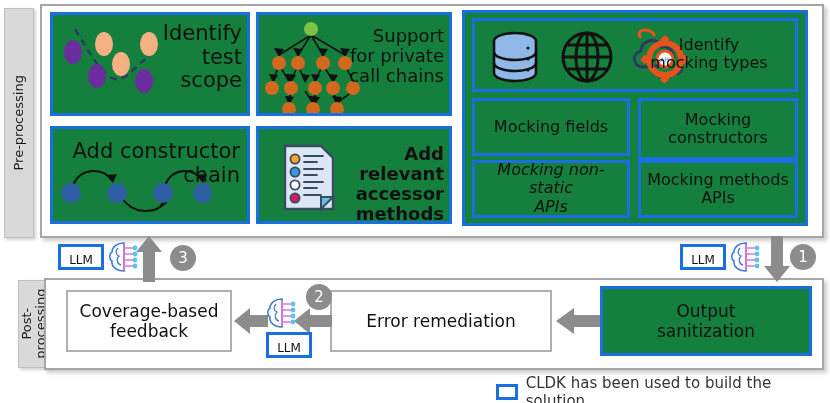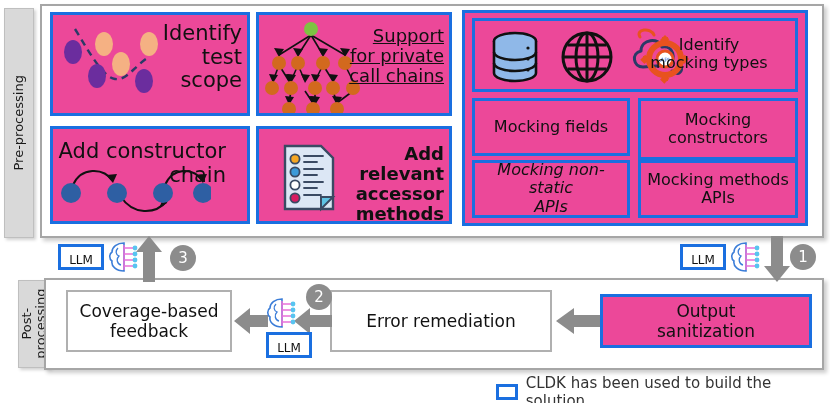--- a/index.html
+++ b/index.html
@@ -22,21 +22,21 @@
   
   .outerbox{
     position:absolute;background:#ffffff;border:2px solid #a6a6a6;
     box-shadow:3px 3px 4px rgba(0,0,0,.20);
   }
   #pre-container{left:40px;top:4px;width:780px;height:230px;}
   #post-container{left:44px;top:278px;width:776px;height:88px;}
 
   
   .bluebox{
-    position:absolute;border:3px solid #1a6fe0;background:#ec4899;
+    position:absolute;border:3px solid #1a6fe0;background:#15803d;
     box-sizing:border-box;
   }
   .graybox{
     position:absolute;border:2px solid #b0b0b0;background:#ffffff;
     box-sizing:border-box;
   }
   .boxlabel{
     position:absolute;font-size:18px;color:#111;line-height:1.12;
     text-align:right;
   }
@@ -48,33 +48,33 @@
   #cell-accessor{left:256px;top:126px;width:196px;height:98px;}
   #mock-container{left:462px;top:10px;width:346px;height:216px;}
 
   #cell-mocktypes{left:472px;top:18px;width:326px;height:74px;}
   #cell-mockfields{left:472px;top:98px;width:158px;height:58px;}
   #cell-mockctors{left:638px;top:98px;width:160px;height:62px;}
   #cell-mocknonstatic{left:472px;top:160px;width:158px;height:58px;}
   #cell-mockstatic{left:638px;top:160px;width:160px;height:58px;}
 
   .lbl-scope{left:120px;top:22px;width:122px;font-size:21px;}
-  .lbl-ctor{left:44px;top:140px;width:182px;font-size:21px;text-align:right;}
+  .lbl-ctor{left:58px;top:140px;width:182px;font-size:21px;text-align:right;}
   .lbl-private{left:330px;top:26px;width:114px;font-size:18px;}
   .lbl-accessor{left:330px;top:144px;width:114px;font-size:18px;}
   .lbl-mocktypes{left:628px;top:36px;width:162px;font-size:16px;text-align:center;}
   .mockcell-txt{
     position:absolute;left:0;right:0;top:50%;transform:translateY(-50%);
     text-align:center;font-size:16px;color:#111;line-height:1.15;padding:0 4px;
   }
 
   
   #cell-coverage{left:66px;top:290px;width:166px;height:62px;}
   #cell-error{left:330px;top:290px;width:222px;height:62px;}
-  #cell-output{left:600px;top:294px;width:212px;height:54px;}
+  #cell-output{left:600px;top:286px;width:212px;height:70px;}
   .postcell-txt{
     position:absolute;left:0;right:0;top:50%;transform:translateY(-50%);
     text-align:center;font-size:17px;color:#111;line-height:1.2;padding:0 5px;
   }
 
   
   .llmpill{
     position:absolute;border:3px solid #1a6fe0;background:#fff;
     display:flex;align-items:flex-end;justify-content:center;
     font-size:12px;color:#111;box-sizing:border-box;
@@ -209,21 +209,21 @@
         <circle cx="50" cy="67" r="7"></circle>
           <circle cx="68" cy="67" r="7"></circle>
         <circle cx="88" cy="67" r="7"></circle>
         <circle cx="24" cy="88" r="7"></circle>
           <circle cx="48" cy="88" r="7"></circle>
         <circle cx="72" cy="88" r="7"></circle>
       </g>
     </svg>
   </div>
   <div class="boxlabel lbl-private">
-    <span style="white-space:pre-line;text-decoration:underline;">Support
+    <span style="white-space:pre-line;">Support
 for private
 call chains</span>
   </div>
 
   <div class="bluebox" id="cell-accessor">
     <svg class="illus" style="left:22px;top:14px;" width="56" height="70" viewBox="0 0 56 70">
       <path d="M4 3 H40 L52 15 V66 H4 Z" fill="#DCE7F5" stroke="#3A4A63" stroke-width="2.4"></path>
       <path d="M40 66 L52 54 H40 Z" fill="#5FC3E4" stroke="#3A4A63" stroke-width="2"></path>
       <circle cx="14" cy="16" r="4.6" fill="#F5A623" stroke="#3A4A63" stroke-width="1.8"></circle>
       <circle cx="14" cy="29" r="4.6" fill="#3B9AD9" stroke="#3A4A63" stroke-width="1.8"></circle>

